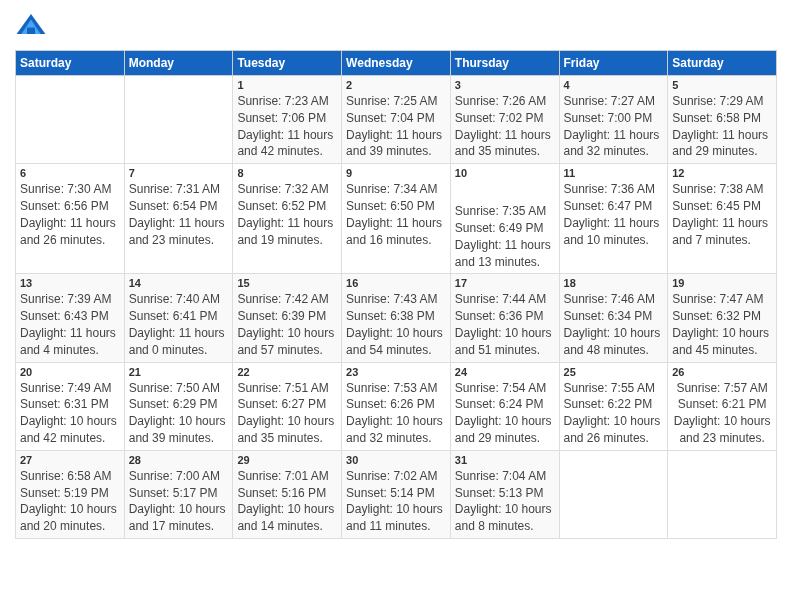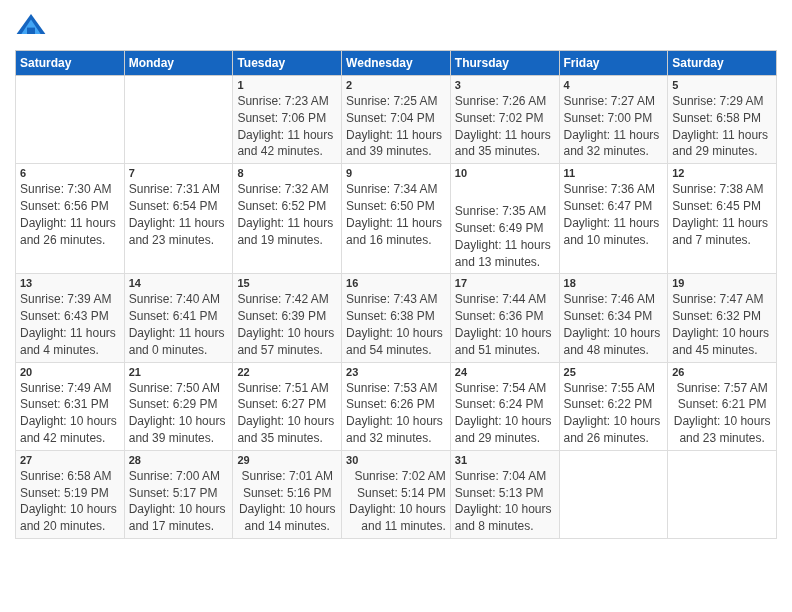--- a/index.html
+++ b/index.html
@@ -299,27 +299,27 @@
 Daylight: 10 hours and 20 minutes.</div>
           </td>
           <td>
             <span class="day-num">28</span>
             <div class="day-info" style="white-space: pre-line;">Sunrise: 7:00 AM
 Sunset: 5:17 PM
 Daylight: 10 hours and 17 minutes.</div>
           </td>
           <td>
             <span class="day-num">29</span>
-            <div class="day-info" style="white-space: pre-line; text-align: center;">Sunrise: 7:01 AM
+            <div class="day-info" style="white-space: pre-line;">Sunrise: 7:01 AM
 Sunset: 5:16 PM
 Daylight: 10 hours and 14 minutes.</div>
           </td>
           <td>
             <span class="day-num">30</span>
-            <div class="day-info" style="white-space: pre-line; text-align: right;">Sunrise: 7:02 AM
+            <div class="day-info" style="white-space: pre-line;">Sunrise: 7:02 AM
 Sunset: 5:14 PM
 Daylight: 10 hours and 11 minutes.</div>
           </td>
           <td>
             <span class="day-num">31</span>
             <div class="day-info" style="white-space: pre-line;">Sunrise: 7:04 AM
 Sunset: 5:13 PM
 Daylight: 10 hours and 8 minutes.</div>
           </td>
           <td class="empty"></td>

